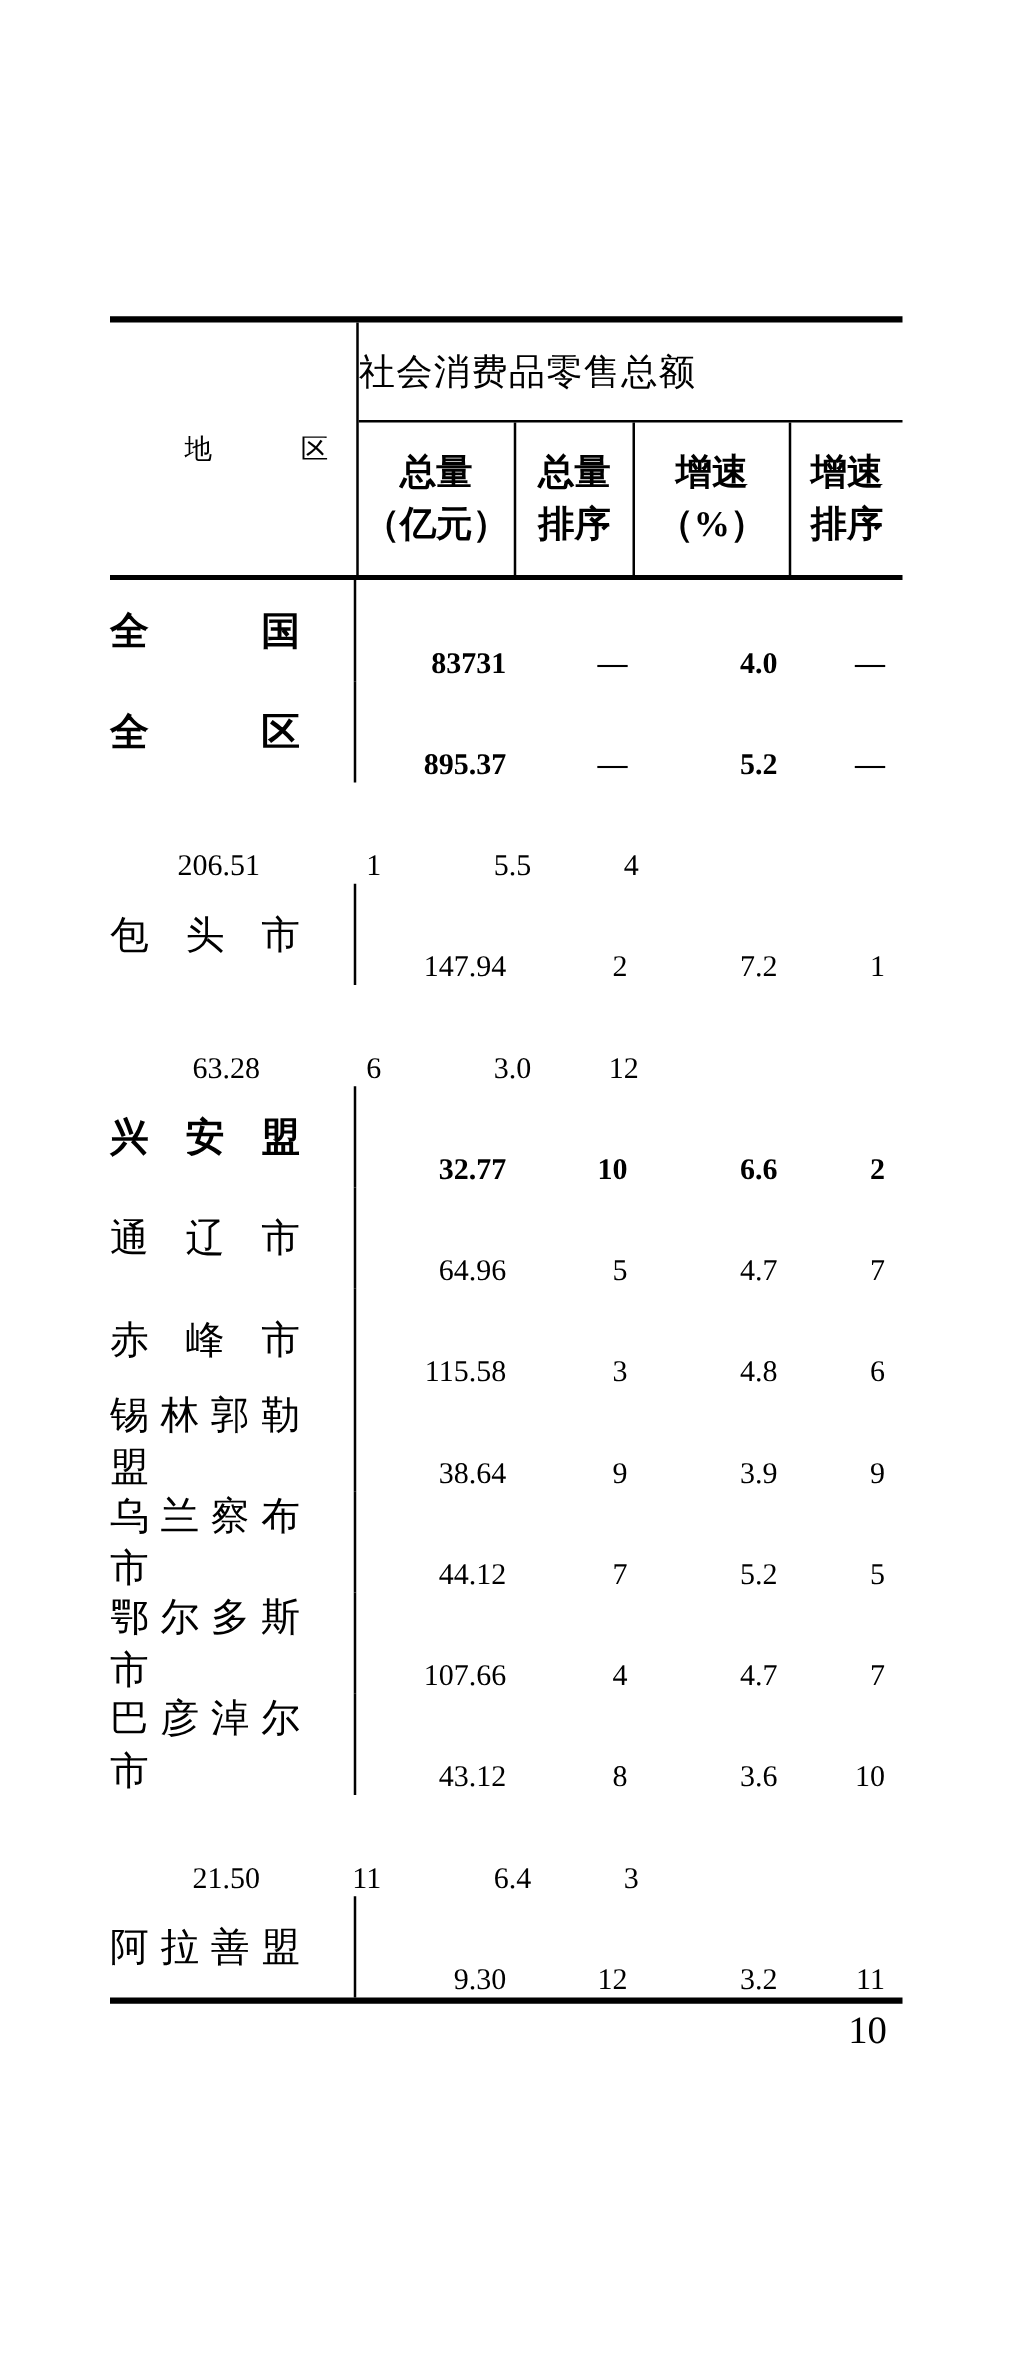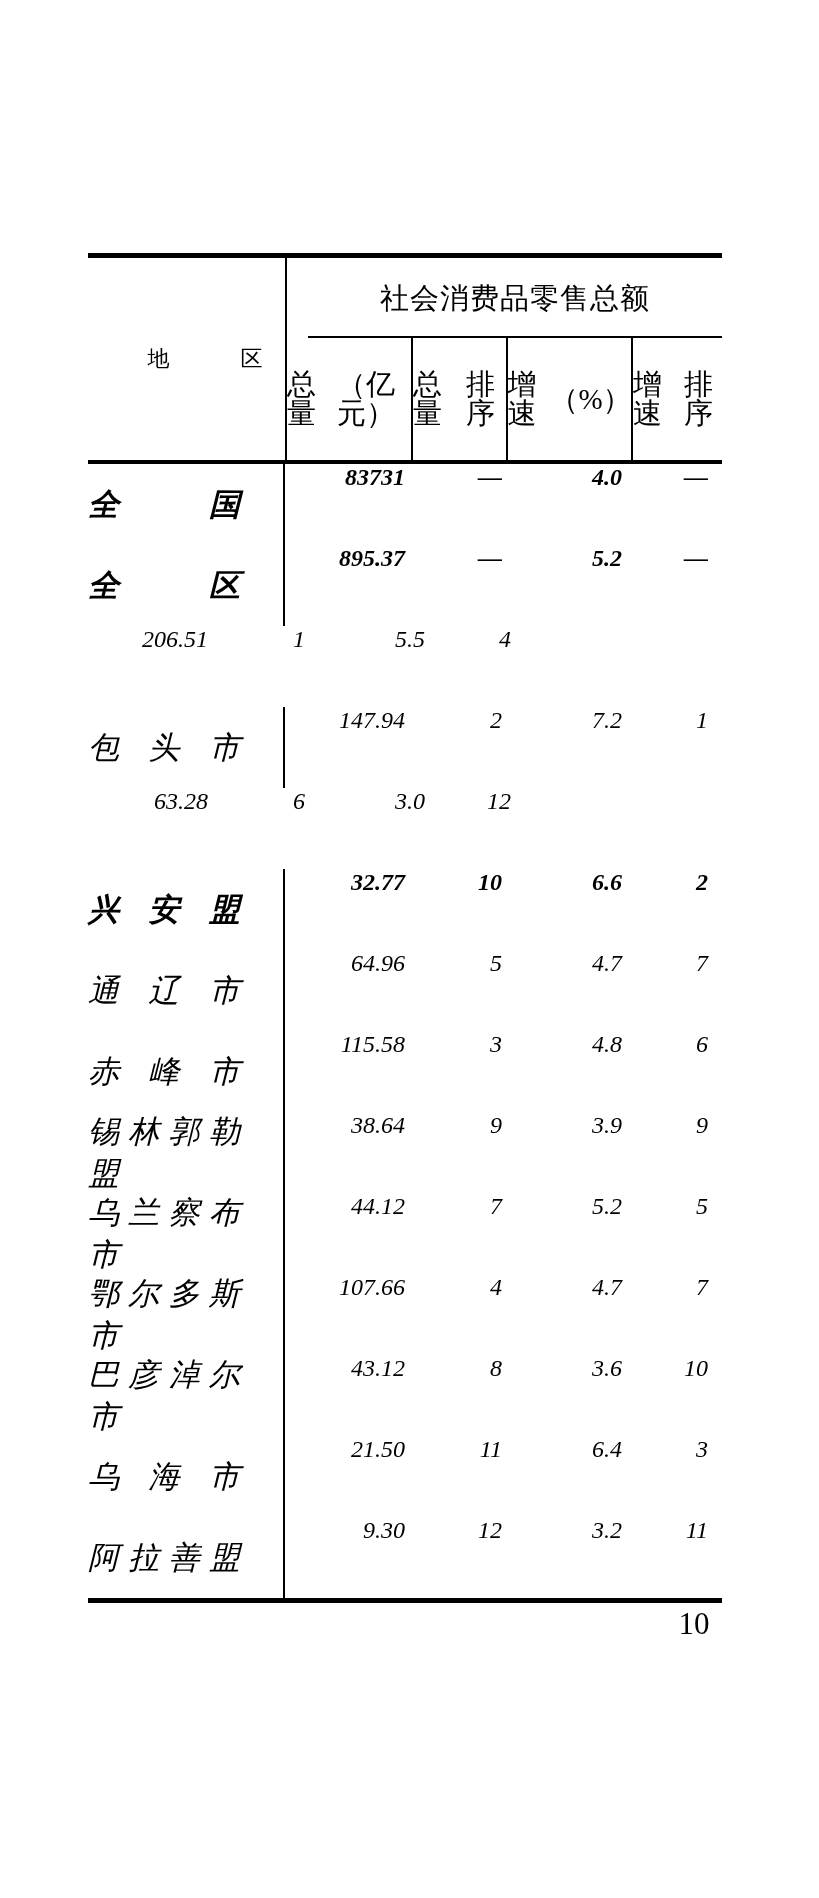--- a/index.html
+++ b/index.html
@@ -34,51 +34,49 @@
   .th-region-label {
     margin-left: 37px;
     width: 115px;
     text-align: justify;
     text-align-last: justify;
   }
   .th-right { width: 435px; }
   .span-head {
     height: 78px;
     line-height: 80px;
-    text-align: center;
     border-bottom: 2px solid #000;
     font-size: 29px;
     letter-spacing: 1px;
-    margin-left: 21px;
   }
   .sub-heads {
     display: flex;
     height: 122px;
   }
   .sub-head {
     box-sizing: border-box;
     display: flex;
-    flex-direction: row;
+    flex-direction: column;
     justify-content: center;
     align-items: center;
     gap: 13px;
     font-size: 29px;
     line-height: 1;
+    font-weight: bold;
   }
   .sub-head.c1 { width: 126px; border-right: 2px solid #000; }
   .sub-head.c2 { width: 95px;  border-right: 2px solid #000; }
   .sub-head.c3 { width: 125px; border-right: 2px solid #000; }
   .sub-head.c4 { width: 89px; }
   .tbody { border-bottom: 5px solid #000; }
   .row {
     display: flex;
     height: 81px;
-    align-items: flex-start;
+    align-items: flex-end;
     font-size: 31px;
-    font-style: italic;
   }
   .row.bold { font-weight: bold; }
   .cell { box-sizing: border-box; }
   .cell-region {
     width: 197px;
     height: 100%;
     border-right: 2px solid #000;
     display: flex;
     align-items: center;
   }
@@ -237,23 +235,20 @@
         <div class="row">
     <div class="cell cell-region">
       <span class="region-label">巴彦淖尔市</span>
     </div>
     <div class="cell cell-num cell-total">43.12</div>
     <div class="cell cell-num cell-total-rank">8</div>
     <div class="cell cell-num cell-growth">3.6</div>
     <div class="cell cell-num cell-growth-rank">10</div>
   </div>
         <div class="row">
-    <div class="cell cell-region">
-      <span class="region-label">乌海市</span>
-    </div>
     <div class="cell cell-num cell-total">21.50</div>
     <div class="cell cell-num cell-total-rank">11</div>
     <div class="cell cell-num cell-growth">6.4</div>
     <div class="cell cell-num cell-growth-rank">3</div>
   </div>
         <div class="row">
     <div class="cell cell-region">
       <span class="region-label">阿拉善盟</span>
     </div>
     <div class="cell cell-num cell-total">9.30</div>

